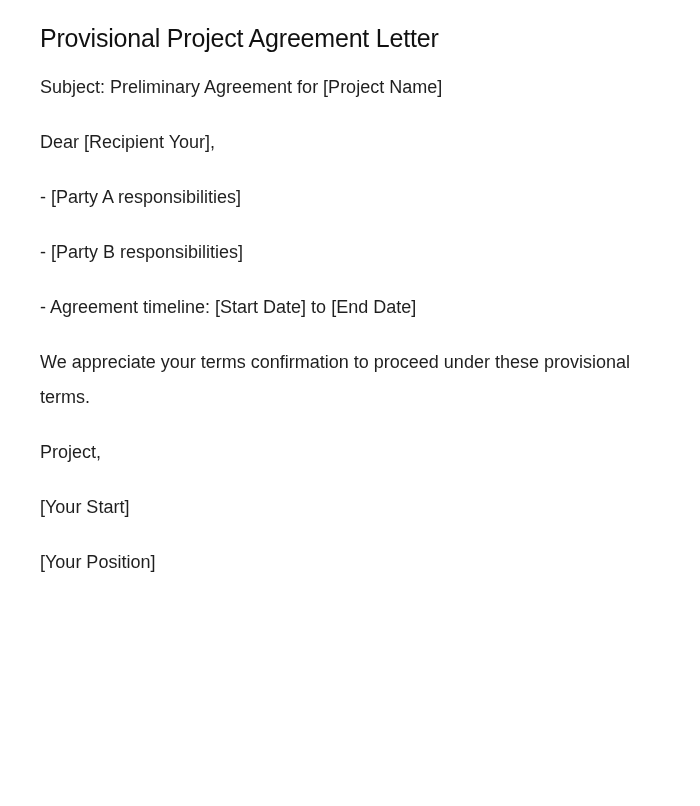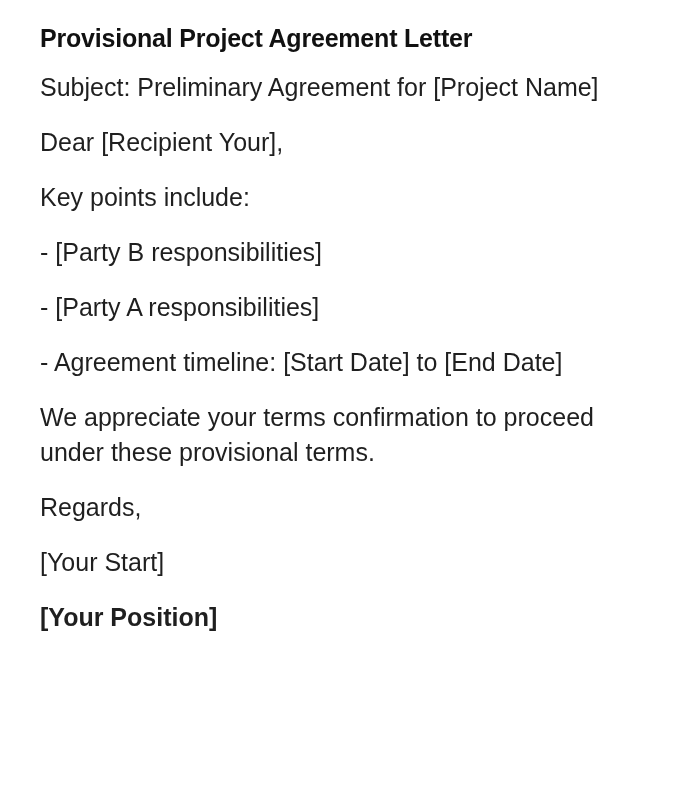--- a/index.html
+++ b/index.html
@@ -20,47 +20,46 @@
     width: 700px;
     min-height: 806px;
     background: #ffffff;
     box-sizing: border-box;
     padding: 22px 40px 20px 40px;
   }
 
   .doc-title {
     font-family: "Liberation Sans", sans-serif;
     font-size: 25px;
-    font-weight: 700;
+    font-weight: 400;
     line-height: 32px;
     letter-spacing: -0.2px;
     color: #111111;
     margin: 0 0 16px 0;
     padding: 0;
   }
 
   .doc-body {
     margin: 0;
     padding: 0;
   }
 
   .para {
-    font-size: 25px;
+    font-size: 18px;
     line-height: 35px;
     color: #1f1f1f;
     margin: 0 0 20px 0;
     padding: 0;
     max-width: 600px;
     font-weight: 400;
     white-space: pre-wrap;
   }
 
   .para:last-child {
     margin-bottom: 16px;
-    font-weight: bold;
   }
 
   .para-list-item {
     max-width: 600px;
   }
 
   .para-short {
     max-width: 600px;
   }
 </style>
@@ -71,30 +70,29 @@
 
   <h1 class="doc-title">Provisional Project Agreement Letter</h1>
 
   <div class="doc-body">
 
     <p class="para para-short">Subject: Preliminary Agreement for [Project Name]</p>
 
     <p class="para para-short">Dear [Recipient Your],</p>
 
 
-    <p class="para para-short">Key points include:</p>
+
+    <p class="para para-list-item">- [Party A responsibilities]</p>
 
     <p class="para para-list-item">- [Party B responsibilities]</p>
-
-    <p class="para para-list-item">- [Party A responsibilities]</p>
 
     <p class="para para-list-item">- Agreement timeline: [Start Date] to [End Date]</p>
 
     <p class="para">We appreciate your terms confirmation to proceed under these provisional terms.</p>
 
-    <p class="para para-short">Regards,</p>
+    <p class="para para-short">Project,</p>
 
     <p class="para para-short">[Your Start]</p>
 
     <p class="para para-short">[Your Position]</p>
 
   </div>
 </div>
 
 </body></html>

